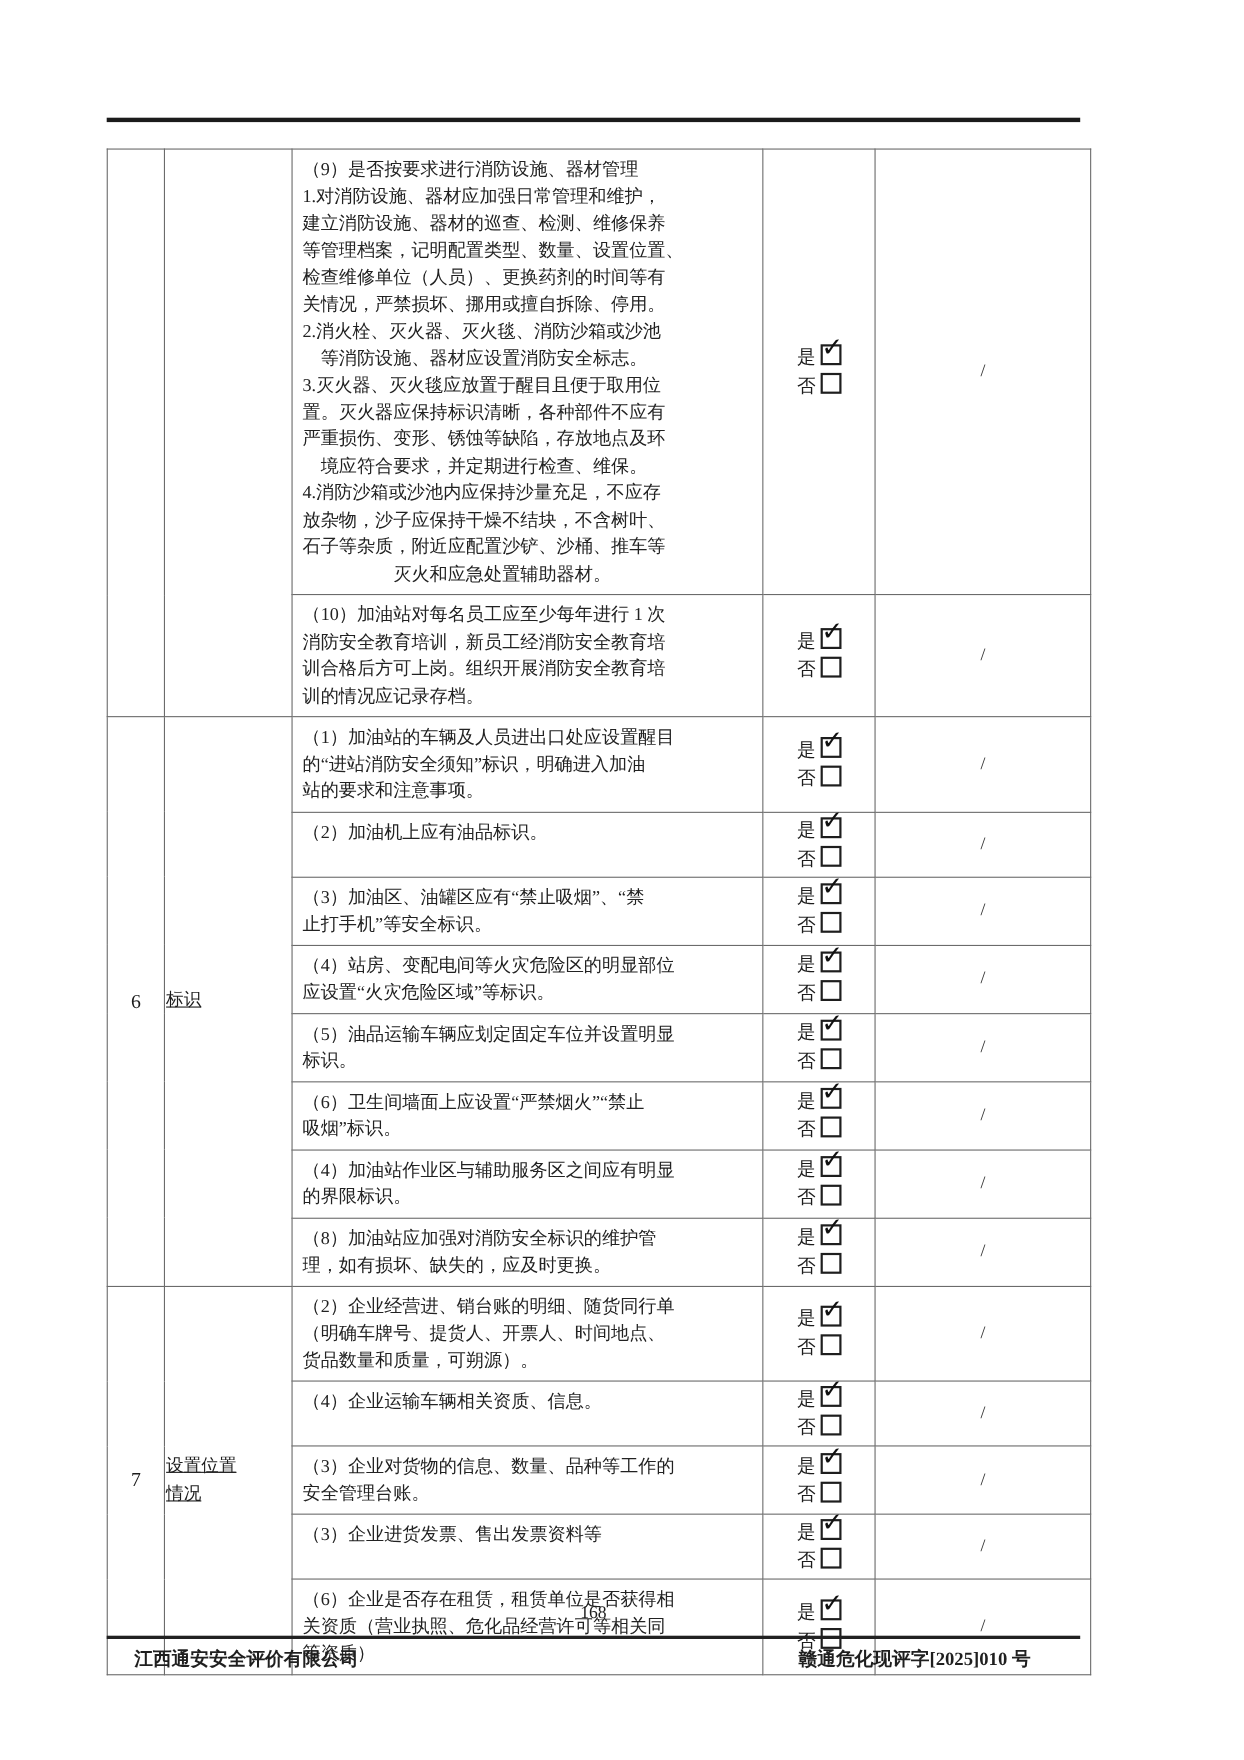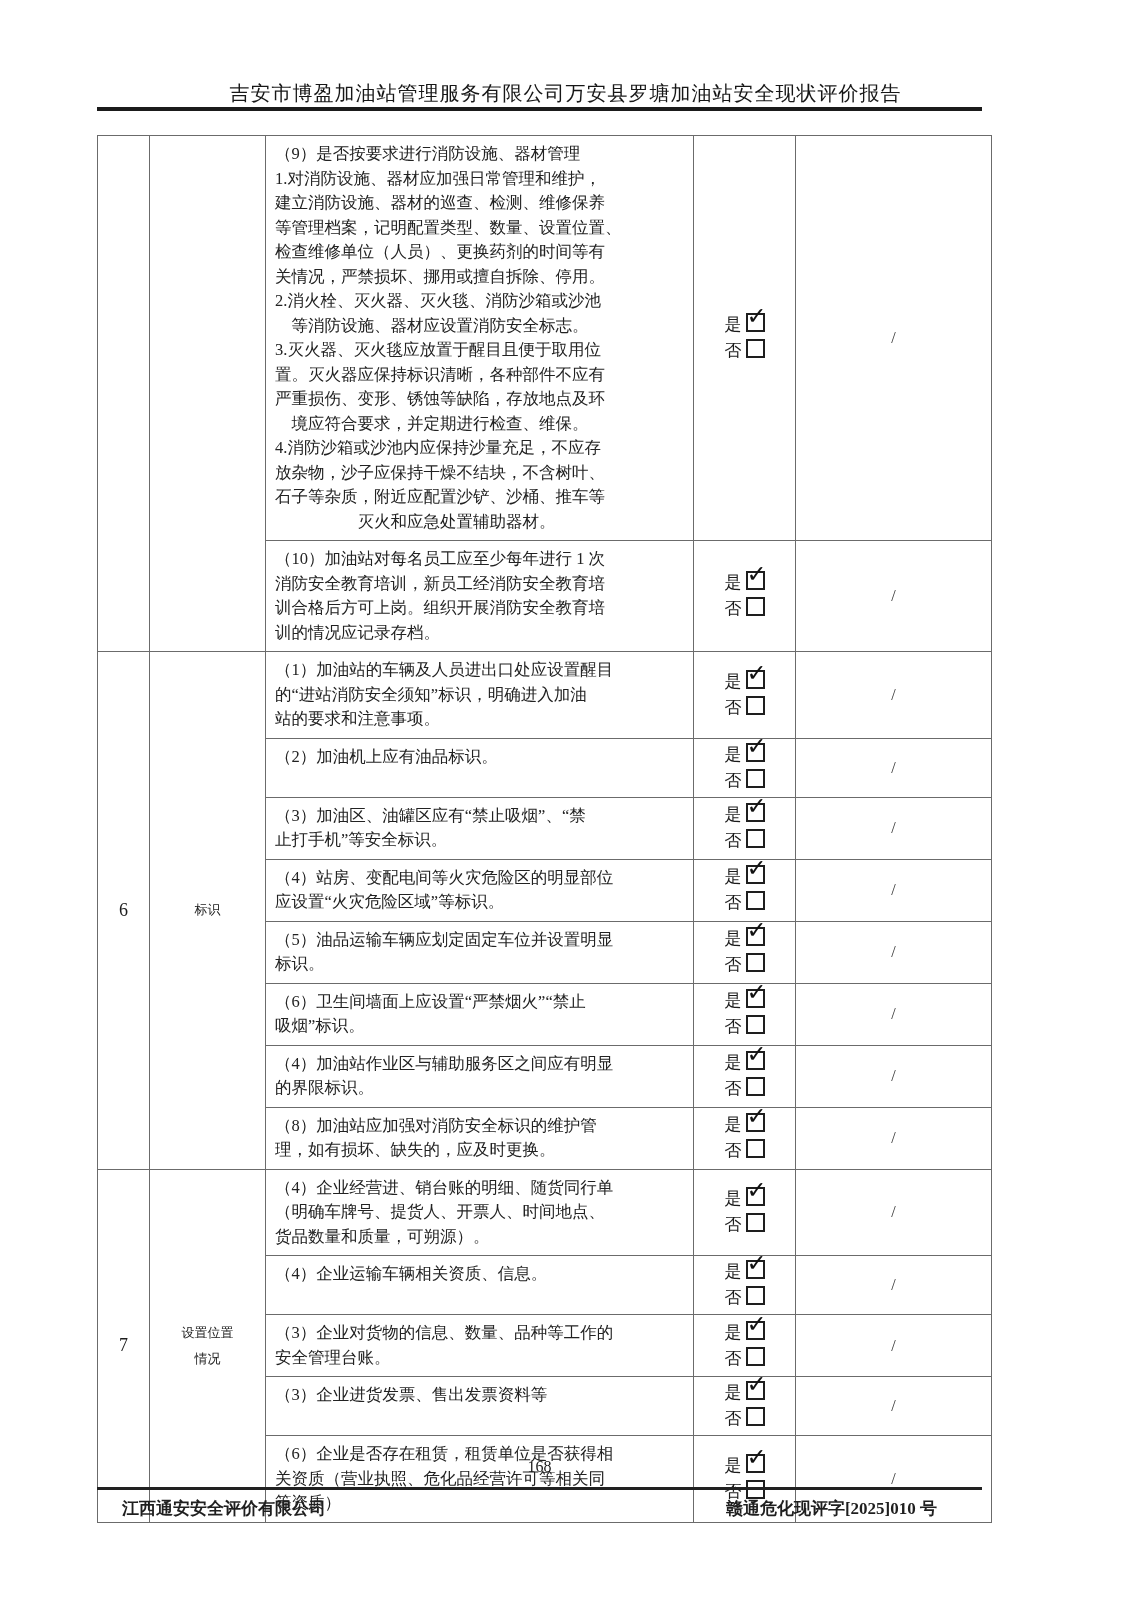--- a/index.html
+++ b/index.html
@@ -41,25 +41,26 @@
   col.c-cat{width:116px;}
   col.c-item{width:428px;}
   col.c-ans{width:102px;}
   col.c-rem{width:196px;}
   td.num{
     text-align:center;
     font-size:18px;
     vertical-align:middle;
   }
   td.cat{
-    text-align:center;
-    font-size:13px;
+    text-align:left;
+    font-size:16px;
     line-height:26px;
     vertical-align:middle;
     white-space:pre-line;
+    text-decoration:underline;
   }
   td.item{
     vertical-align:top;
     padding:6px 6px 6px 9px;
     font-size:16.5px;
     line-height:24.5px;
     white-space:pre-line;
     color:#222222;
     font-family:Liberation Serif, serif;
   }
@@ -118,21 +119,20 @@
     font-size:17px;
     color:#1f1f1f;
     font-weight:bold;
   }
 </style>
 </head>
 <body>
 
 <div class="page">
 
-  <div class="header-title">吉安市博盈加油站管理服务有限公司万安县罗塘加油站安全现状评价报告</div>
   <div class="header-rule"></div>
 
   <table class="checklist">
     <colgroup>
       <col class="c-num">
         <col class="c-cat">
         <col class="c-item">
         <col class="c-ans">
         <col class="c-rem">
     </colgroup>
@@ -244,21 +244,21 @@
           <td class="ans">
             <div class="ans-line"><span>是</span><span class="cb checked"><span class="tick">✓</span></span></div>
             <div class="ans-line"><span>否</span><span class="cb"></span></div>
           </td>
           <td class="rem">/</td>
         </tr>
         <tr>
           <td class="num" rowspan="5">7</td>
           <td class="cat" rowspan="5">设置位置
 情况</td>
-          <td class="item">（4）企业经营进、销台账的明细、随货同行单
+          <td class="item">（2）企业经营进、销台账的明细、随货同行单
 （明确车牌号、提货人、开票人、时间地点、
 货品数量和质量，可朔源）。</td>
           <td class="ans">
             <div class="ans-line"><span>是</span><span class="cb checked"><span class="tick">✓</span></span></div>
             <div class="ans-line"><span>否</span><span class="cb"></span></div>
           </td>
           <td class="rem">/</td>
         </tr>
         <tr>
           <td class="item">（4）企业运输车辆相关资质、信息。</td>

